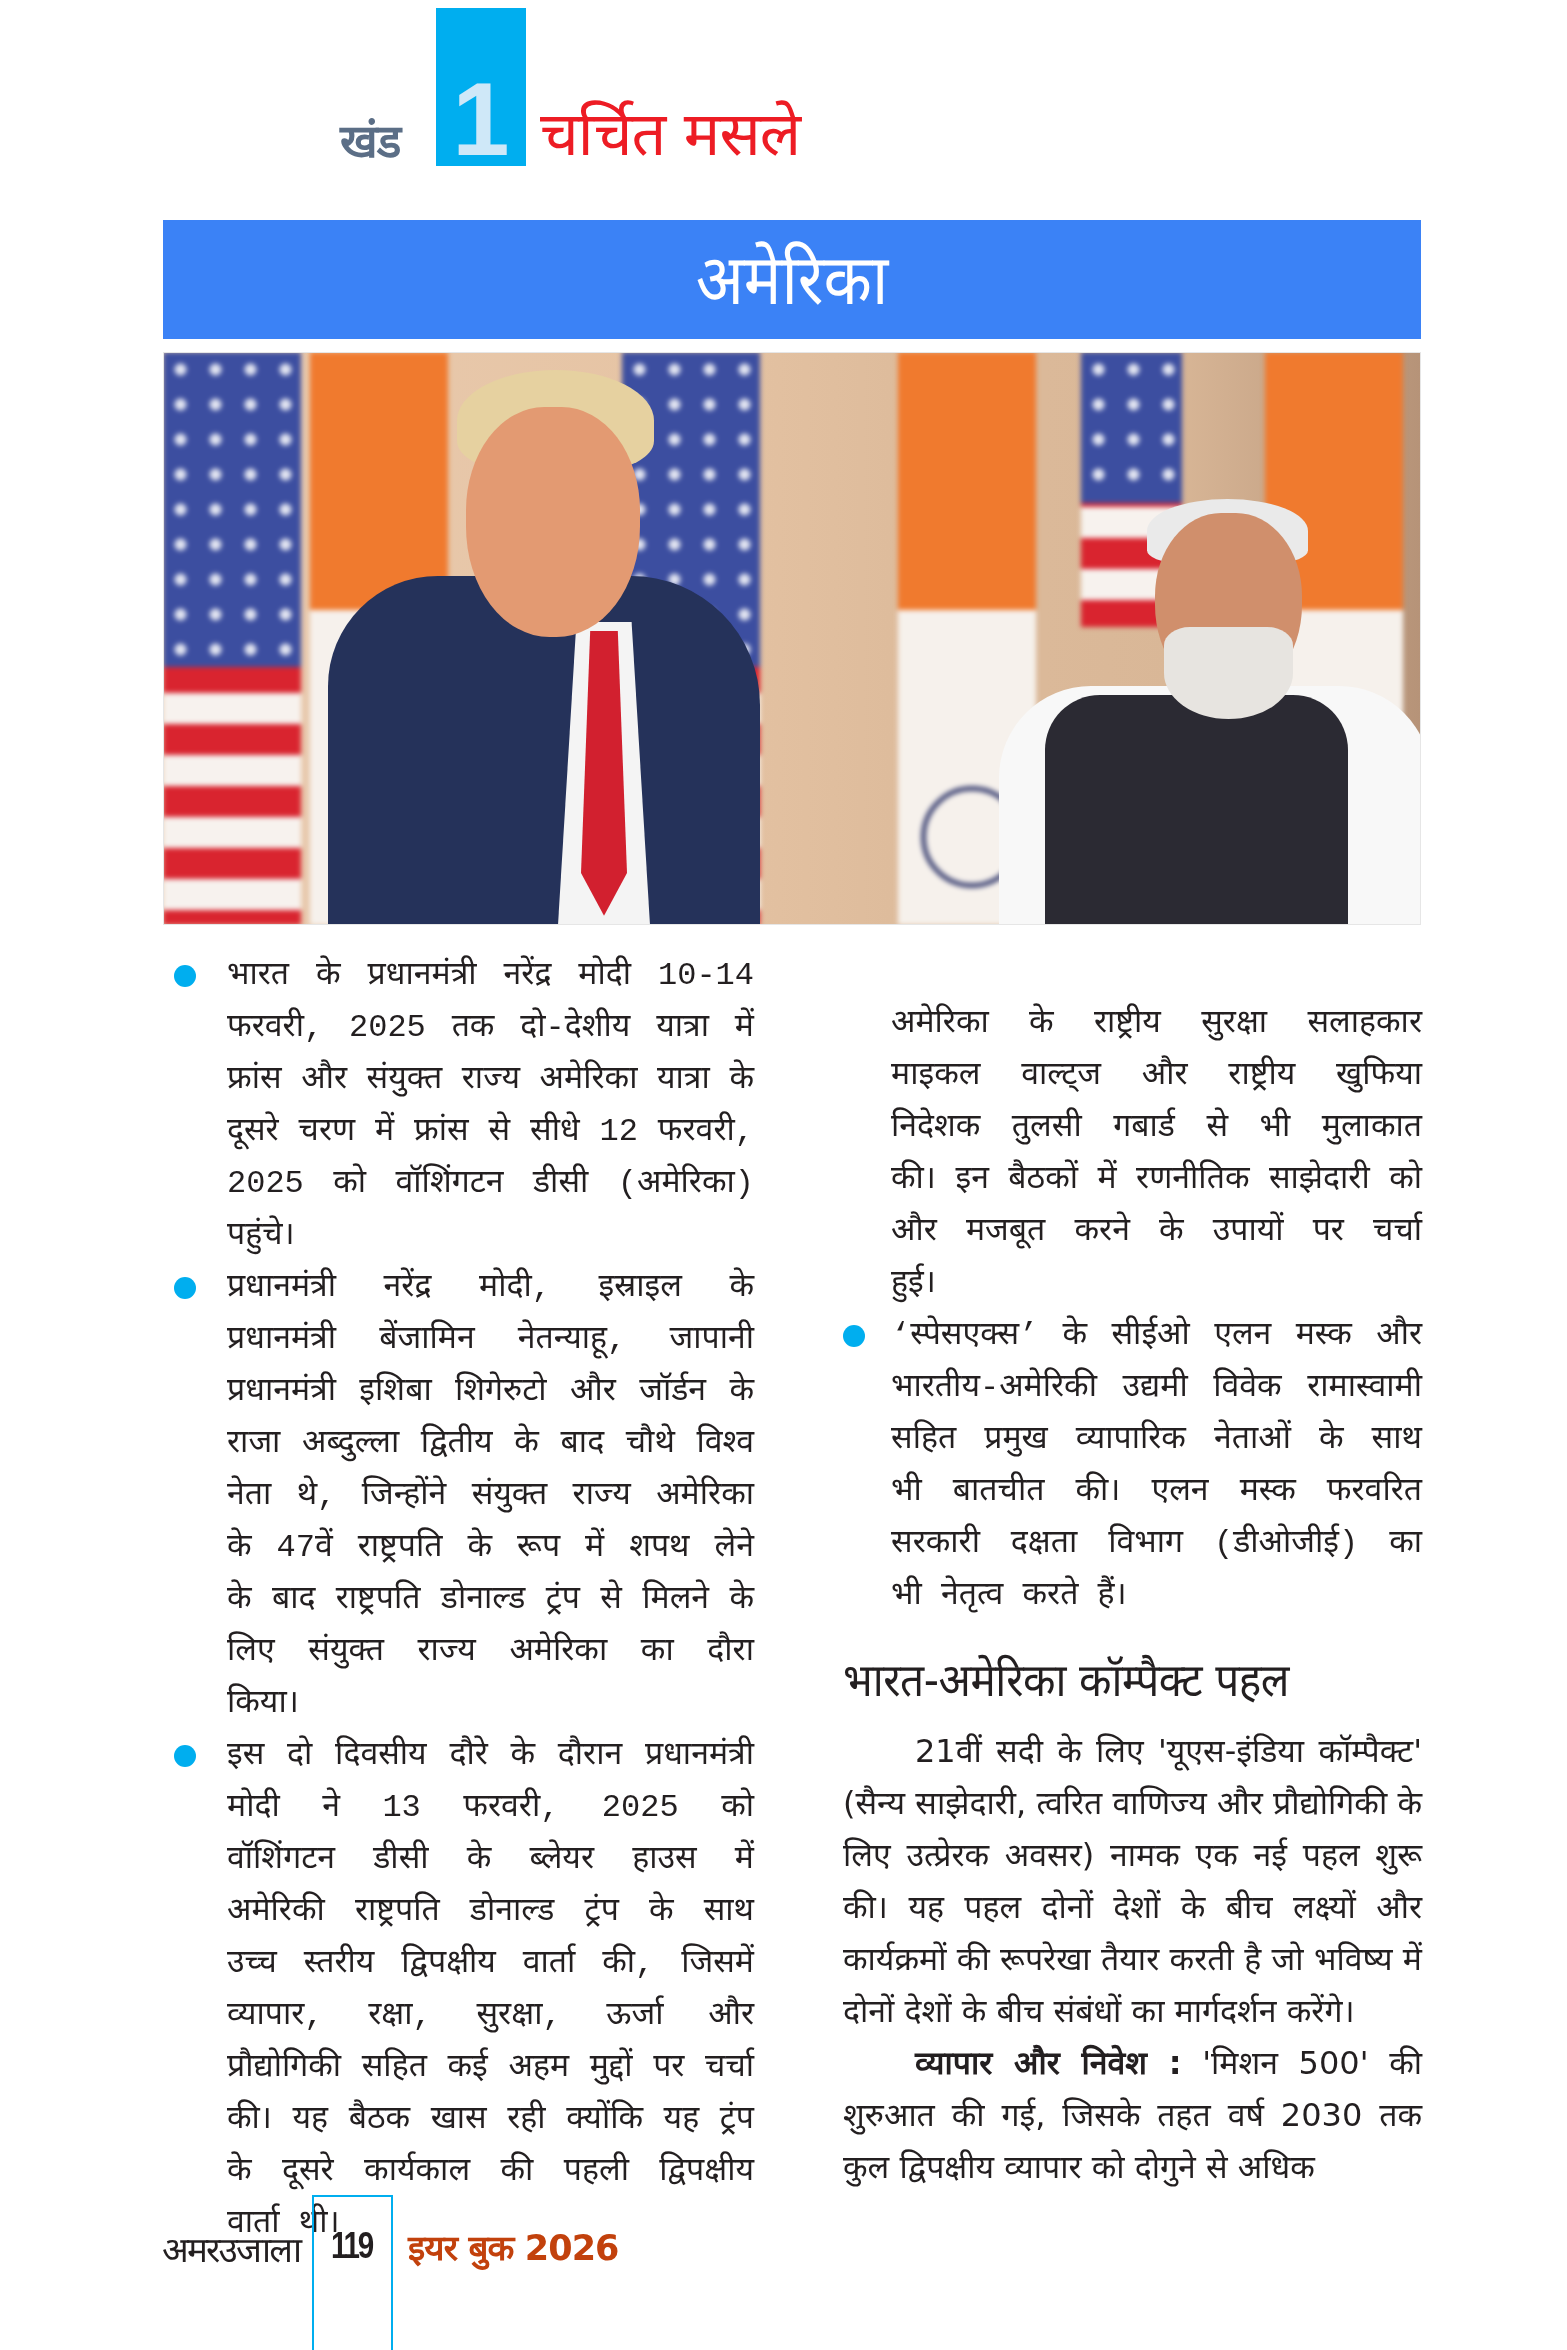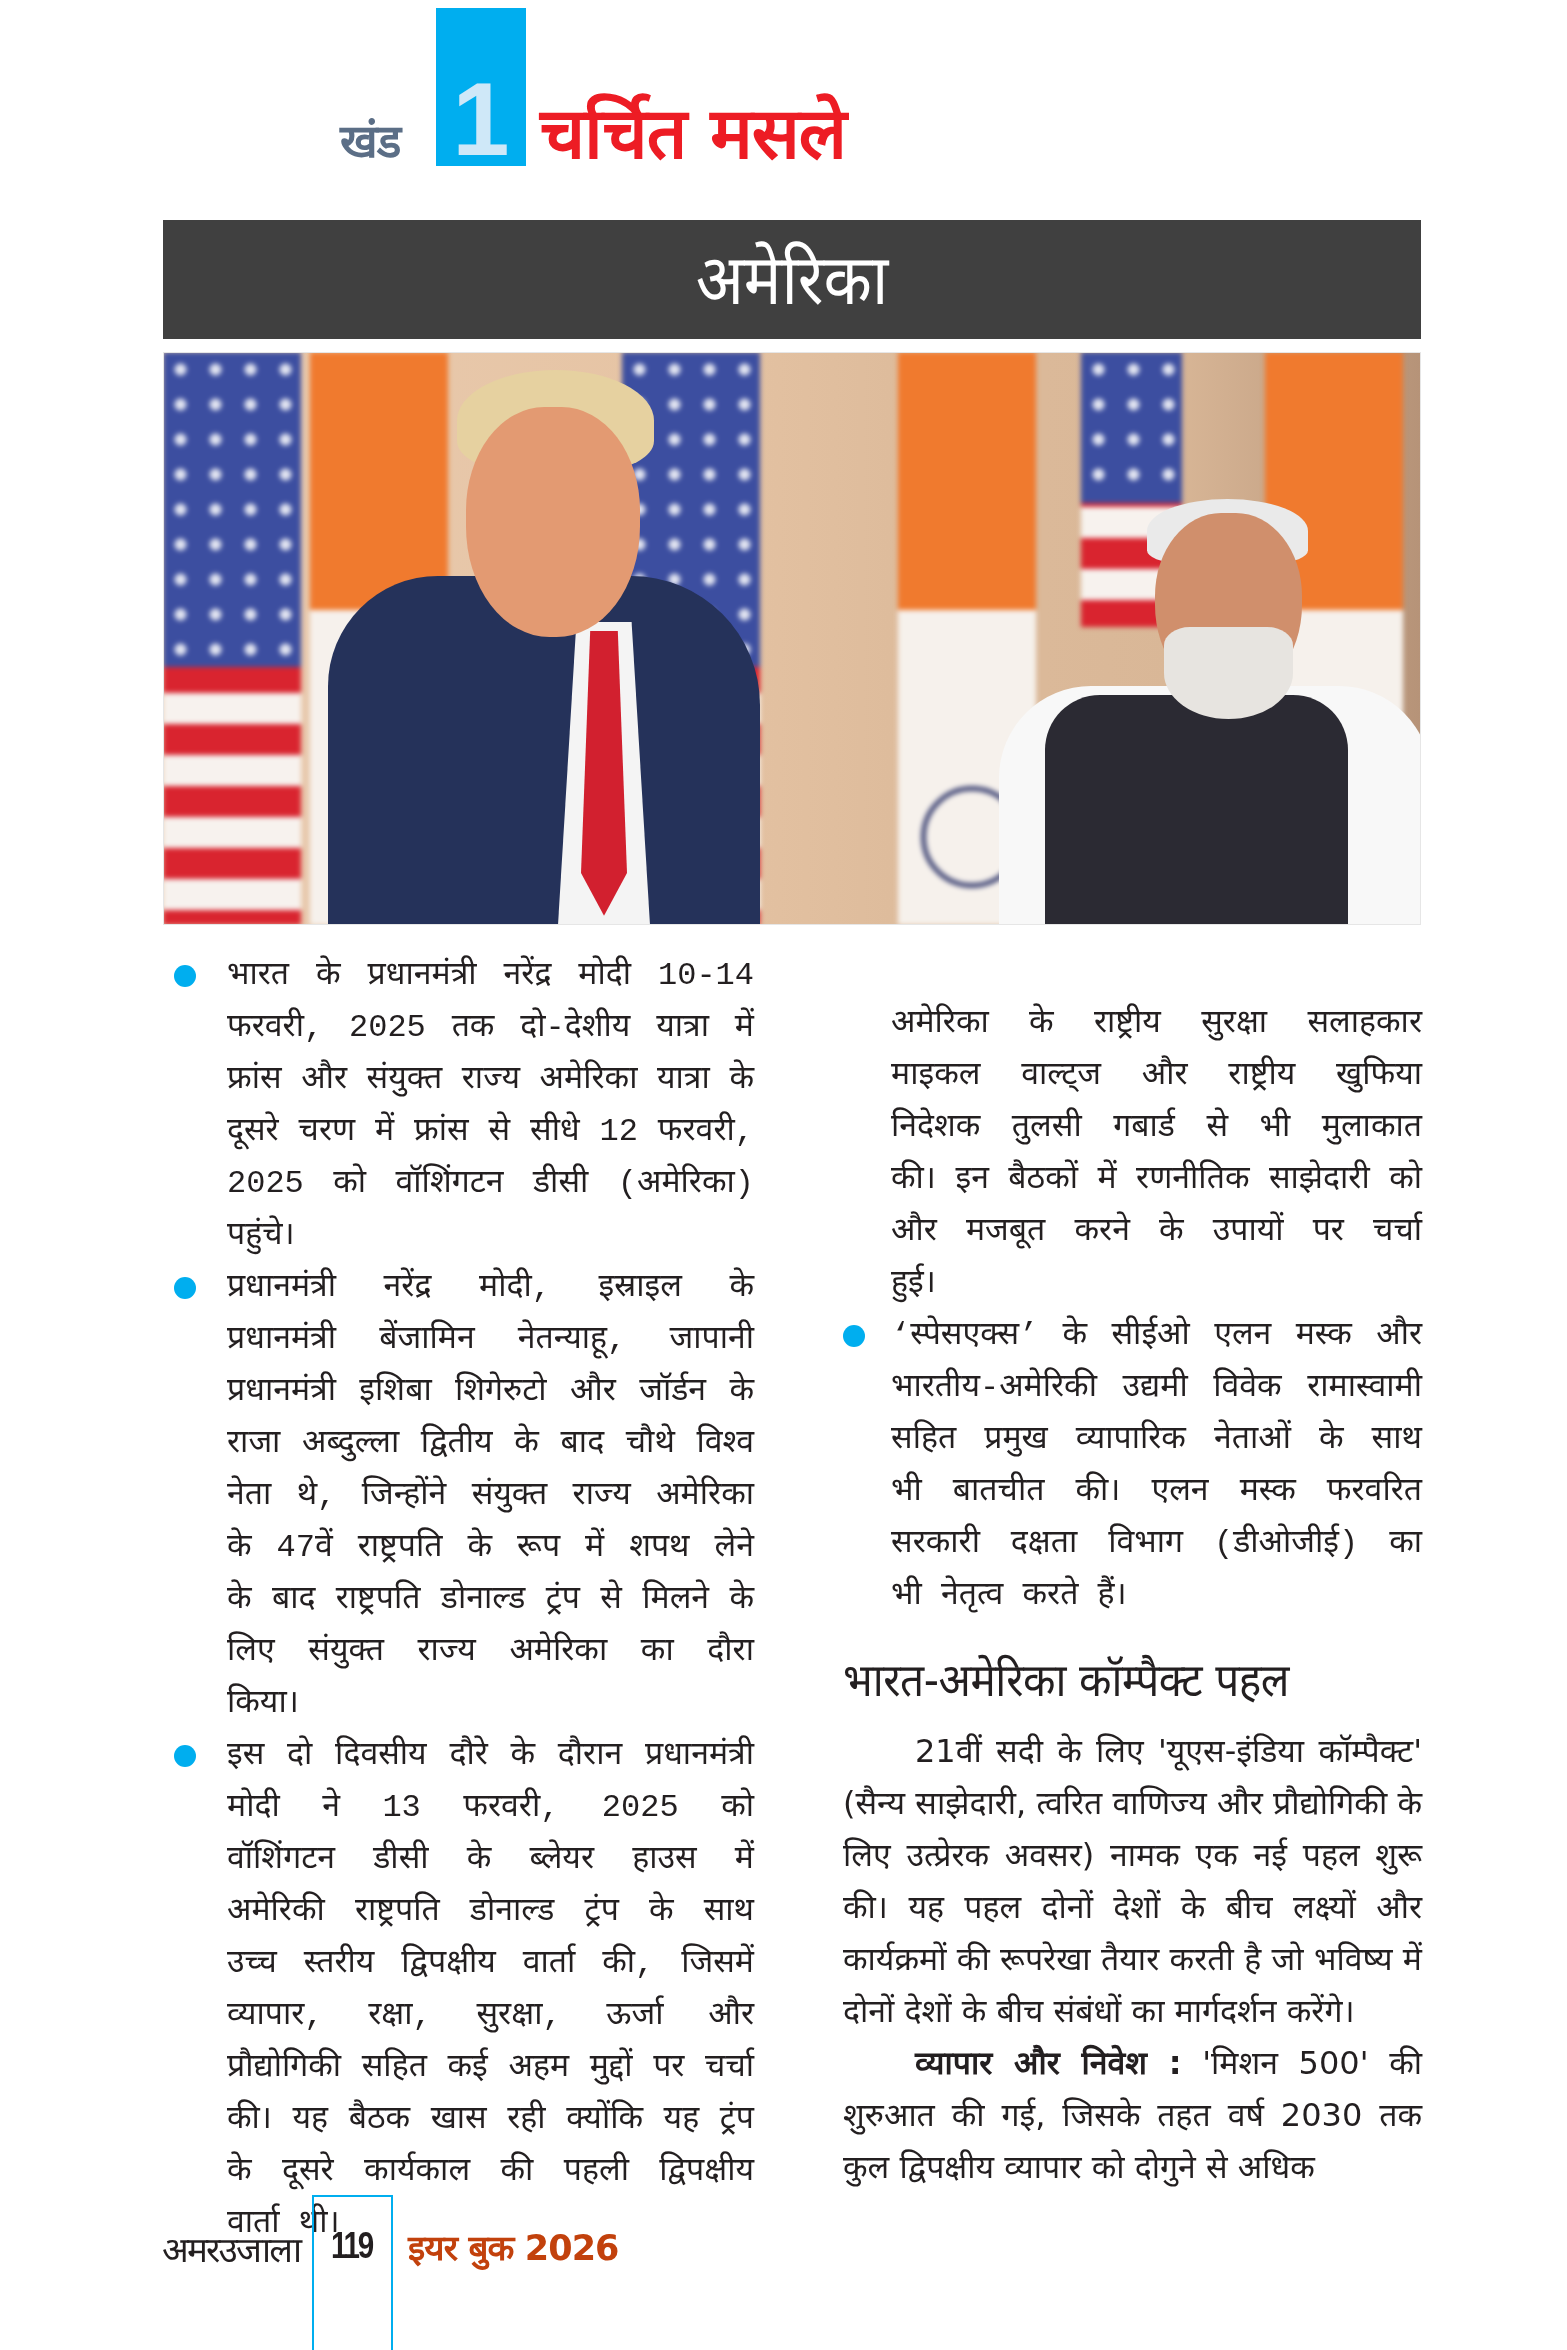--- a/index.html
+++ b/index.html
@@ -4,24 +4,24 @@
   <style>
     * { box-sizing: border-box; margin: 0; padding: 0; }
     html, body { width: 1568px; height: 2351px; background: #ffffff; overflow: hidden; }
     body { position: relative; font-family: "DejaVu Sans", "Liberation Sans", sans-serif; color: #231f20; }
 
     
     .section-header { position: absolute; left: 0; top: 8px; width: 1284px; height: 161px; }
     .khand-label { position: absolute; left: 340px; top: 106px; font-size: 46px; font-weight: bold; color: #5b6e86; letter-spacing: -0.9px; line-height: 55px; }
     .khand-box { position: absolute; left: 436px; top: 0; width: 90px; height: 158px; background: #00aeef; }
     .khand-number { position: absolute; left: 0; top: 61px; width: 90px; text-align: center; font-size: 103px; font-weight: bold; color: #cfe8f8; line-height: 101px; font-family: "Liberation Sans", sans-serif; }
-    .section-name { position: absolute; left: 540px; top: 84px; font-size: 71px; font-weight: bold; color: #ed1c24; line-height: 83px; letter-spacing: -0.9px; }
+    .section-name { position: absolute; left: 540px; top: 84px; font-size: 61px; font-weight: normal; color: #ed1c24; line-height: 83px; letter-spacing: -0.9px; }
 
     
-    .title-banner { position: absolute; left: 163px; top: 220px; width: 1258px; height: 119px; background: #404040; display: flex; align-items: center; justify-content: center; }
+    .title-banner { position: absolute; left: 163px; top: 220px; width: 1258px; height: 119px; background: #3b82f6; display: flex; align-items: center; justify-content: center; }
     .title-text { color: #ffffff; font-size: 70px; font-family: "Liberation Sans", sans-serif; line-height: 1; transform: scaleX(0.9); }
 
     
     .photo { position: absolute; left: 163px; top: 352px; width: 1258px; height: 573px; overflow: hidden; background: #e8c9a8; }
     .photo .bg { position: absolute; inset: 0; background: linear-gradient(90deg, #e9cbb0 0%, #e6c4a4 40%, #ddbb9b 60%, #d9b797 80%, #b69378 100%); }
     .flag { position: absolute; top: 0; }
     .flag-us { width: 138px; height: 573px; background:
         repeating-linear-gradient(180deg, transparent 0 0, transparent 0 0),
         linear-gradient(180deg, #3c4ea0 0 55%, transparent 55%),
         repeating-linear-gradient(180deg, #d9242f 0 31px, #f7f2ee 31px 62px); filter: blur(2.8px); }

